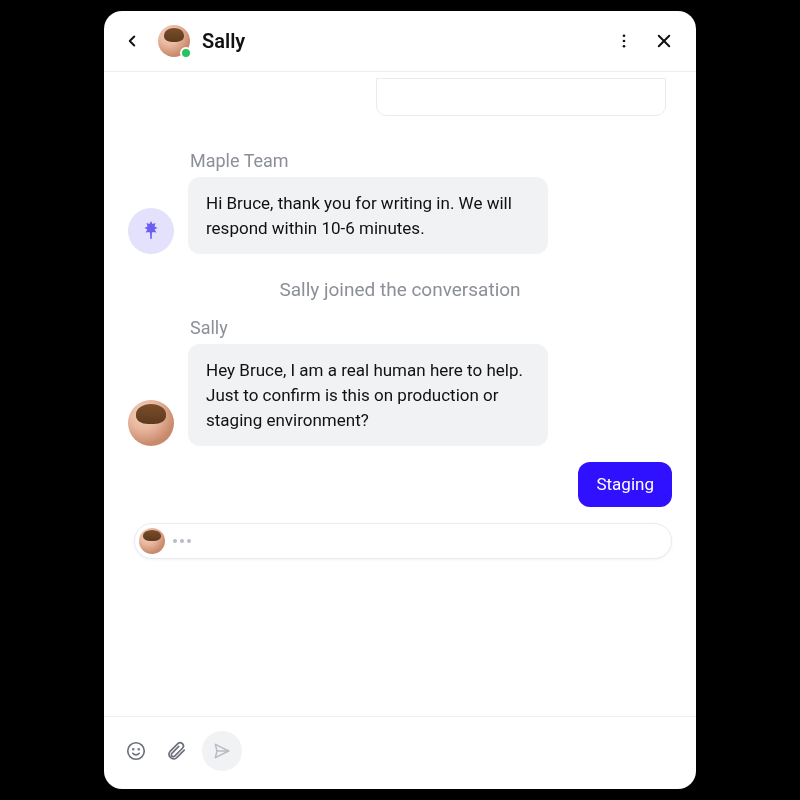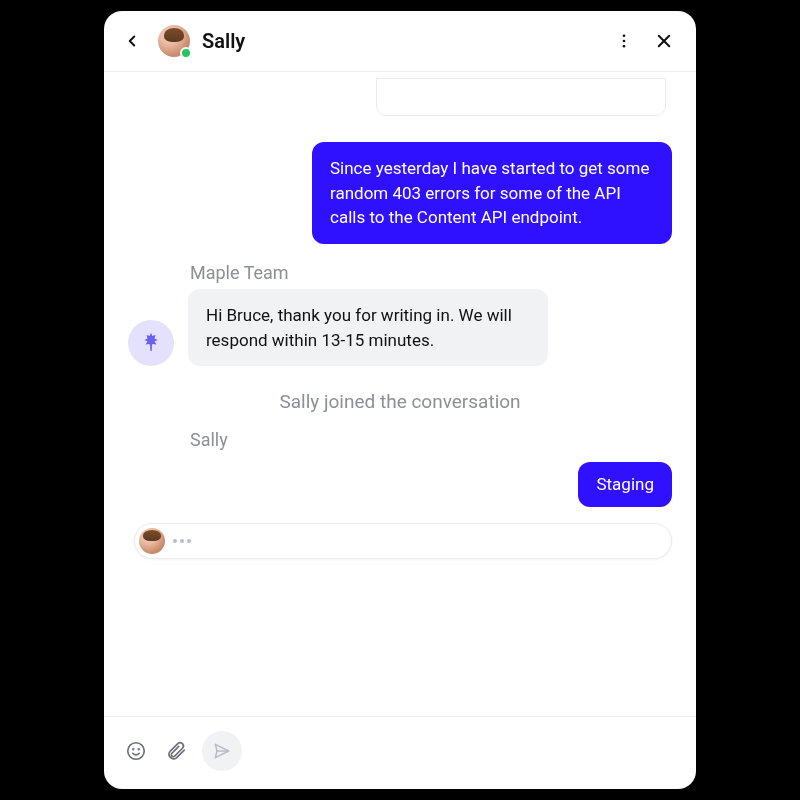--- a/index.html
+++ b/index.html
@@ -246,40 +246,43 @@
           <line x1="19" y1="5" x2="5" y2="19"></line>
         </svg>
     </div>
   </div>
   <div class="divider"></div>
 
   <div class="messages">
 
     <div class="placeholder-card"></div>
 
-    <div class="row me">
-      <div class="bubble me">Since yesterday I have started to get some random 403 errors for some of the API calls to the Content API endpoint.</div>
-    </div>
 
     <div class="sender-label">Maple Team</div>
     <div class="row them">
       <div class="them-wrap">
         <div class="them-avatar maple-avatar">
           <svg width="24" height="24" viewBox="0 0 24 24" fill="#6b5ef0">
               <path d="M12 2l1.5 3 3-1-1 3.5 3 1.5-3 1.5 2 3-4-0.5L12 17l-1.5-4-4 .5 2-3-3-1.5 3-1.5-1-3.5 3 1z"></path>
               <rect x="11.2" y="15" width="1.6" height="5" rx="0.8"></rect>
             </svg>
         </div>
-        <div class="bubble them">Hi Bruce, thank you for writing in. We will respond within 13-15 minutes.</div>
+        <div class="bubble them">Hi Bruce, thank you for writing in. We will respond within 10-6 minutes.</div>
       </div>
     </div>
 
     <div class="system-note">Sally joined the conversation</div>
 
     <div class="sender-label">Sally</div>
+    <div class="row them">
+      <div class="them-wrap">
+        <div class="them-avatar sally-avatar"></div>
+        <div class="bubble them">Hey Bruce, I am a real human here to help. Just to confirm is this on production or staging environment?</div>
+      </div>
+    </div>
 
     <div class="row me" style="margin-top:6px;">
       <div class="bubble me small">Staging</div>
     </div>
 
     <div class="typing">
       <div class="mini-avatar"></div>
       <div class="dots">
           <span></span>
           <span></span>

